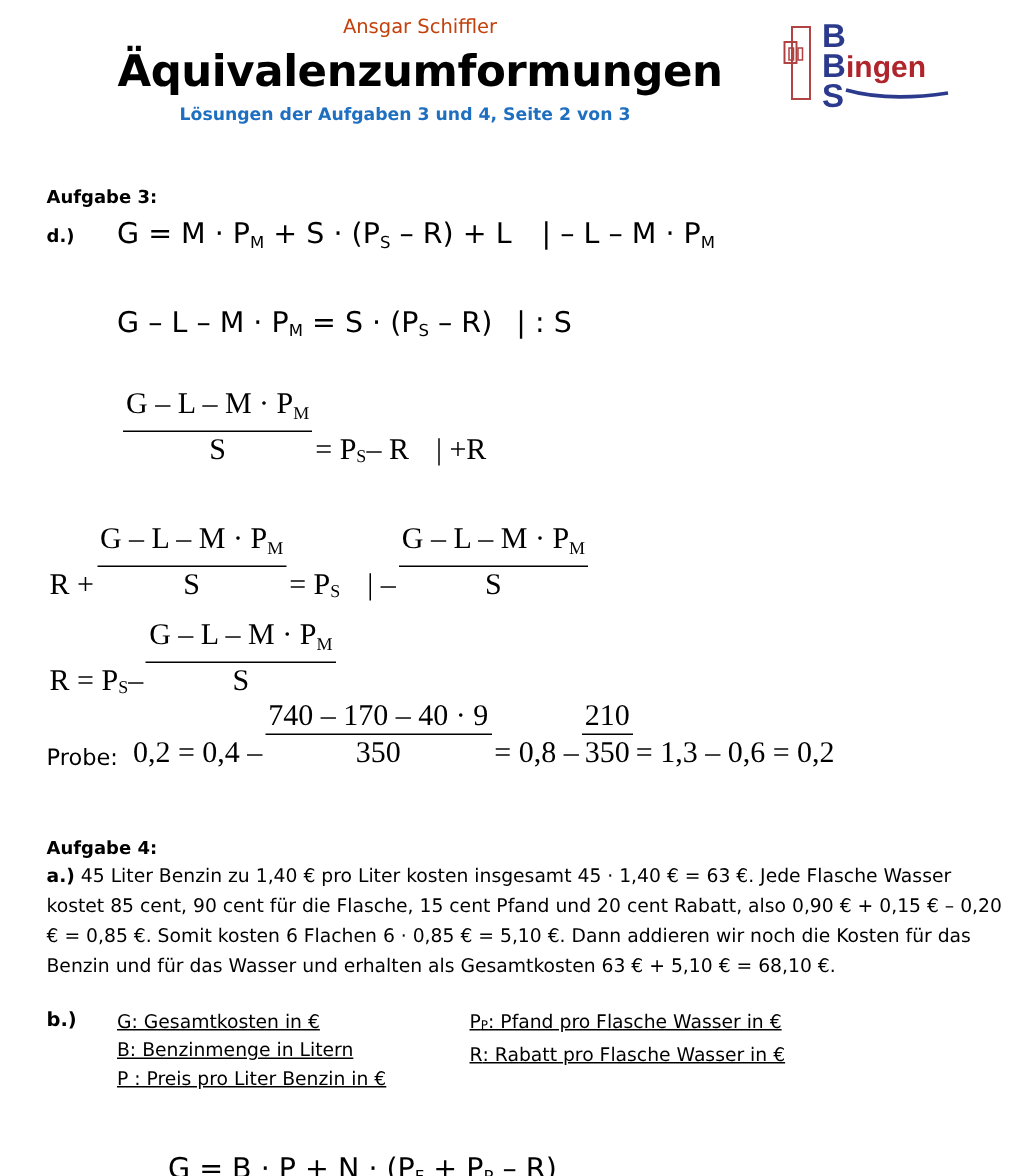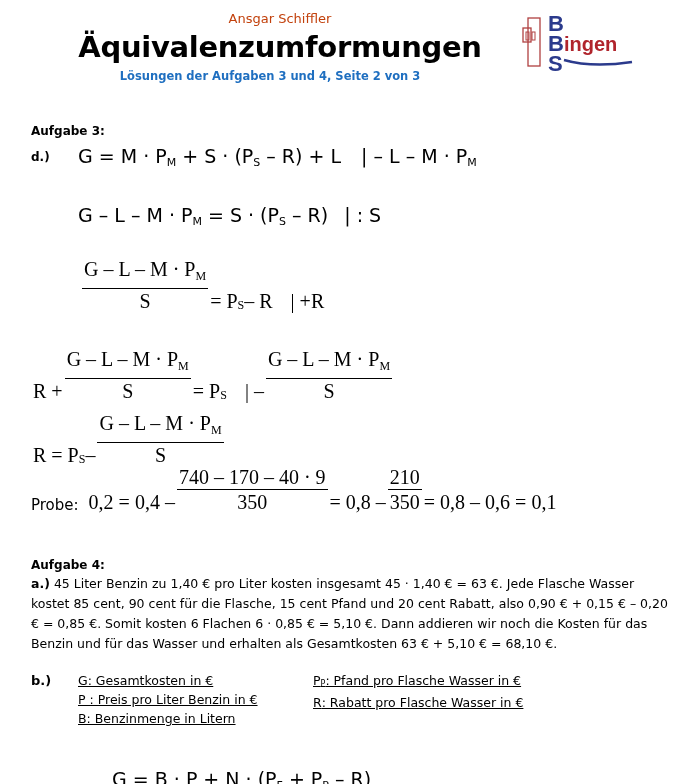--- a/index.html
+++ b/index.html
@@ -99,33 +99,33 @@
   <span>0,2 = 0,4 –</span>
   <span class="frac">
     <span class="num">740 – 170 – 40 · 9</span>
     <span class="den">350</span>
   </span>
   <span>= 0,8 –</span>
   <span class="frac">
     <span class="num">210</span>
     <span class="den">350</span>
   </span>
-  <span>= 0,8 – 0,6 = 0,1</span>
+  <span>= 1,3 – 0,6 = 0,2</span>
 </div>
 
 <div class="abs sec" style="left:31px; top:558px;">Aufgabe 4:</div>
 <div class="abs para">
   <b>a.)</b><span> 45 Liter Benzin zu 1,40 € pro Liter kosten insgesamt  45 · 1,40 € = 63 €. Jede Flasche Wasser kostet 85 cent, 90 cent für die Flasche, 15 cent Pfand und 20 cent Rabatt, also 0,90 € + 0,15 € – 0,20 € = 0,85 €. Somit kosten 6 Flachen  6 · 0,85 € = 5,10 €. Dann addieren wir noch die Kosten für das Benzin und für das Wasser und erhalten als Gesamtkosten 63 € + 5,10 € = 68,10 €.</span>
 </div>
 
 <div class="abs sec" style="left:31px; top:673px; font-size:13px;">b.)</div>
 <div class="abs defs" style="left:78px; top:671px;">
   <div>G: Gesamtkosten in €</div>
+  <div>B: Benzinmenge in Litern</div>
   <div>P : Preis pro Liter Benzin in €</div>
-  <div>B: Benzinmenge in Litern</div>
 </div>
 <div class="abs defs" style="left:313px; top:671px;">
   <div><span>P</span><sub>P</sub><span>: Pfand pro Flasche Wasser in €</span></div>
   <div><span>R</span><sub></sub><span>: Rabatt pro Flasche Wasser in €</span></div>
 </div>
 
 <div class="abs eq-sans" style="left:78px; top:768px;margin-left:34px;">
   <span>G = B · P + N · (P</span><sub>F</sub><span> + P</span><sub>P</sub><span> – R)</span>
 </div>
 

